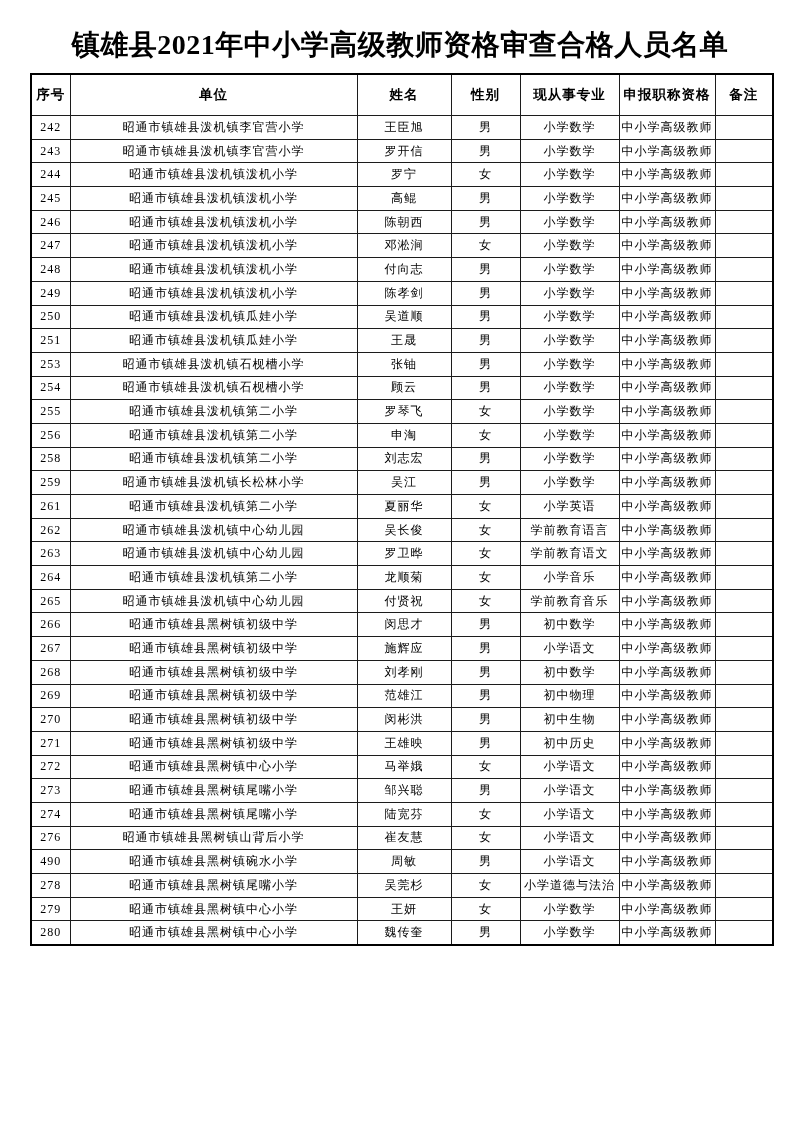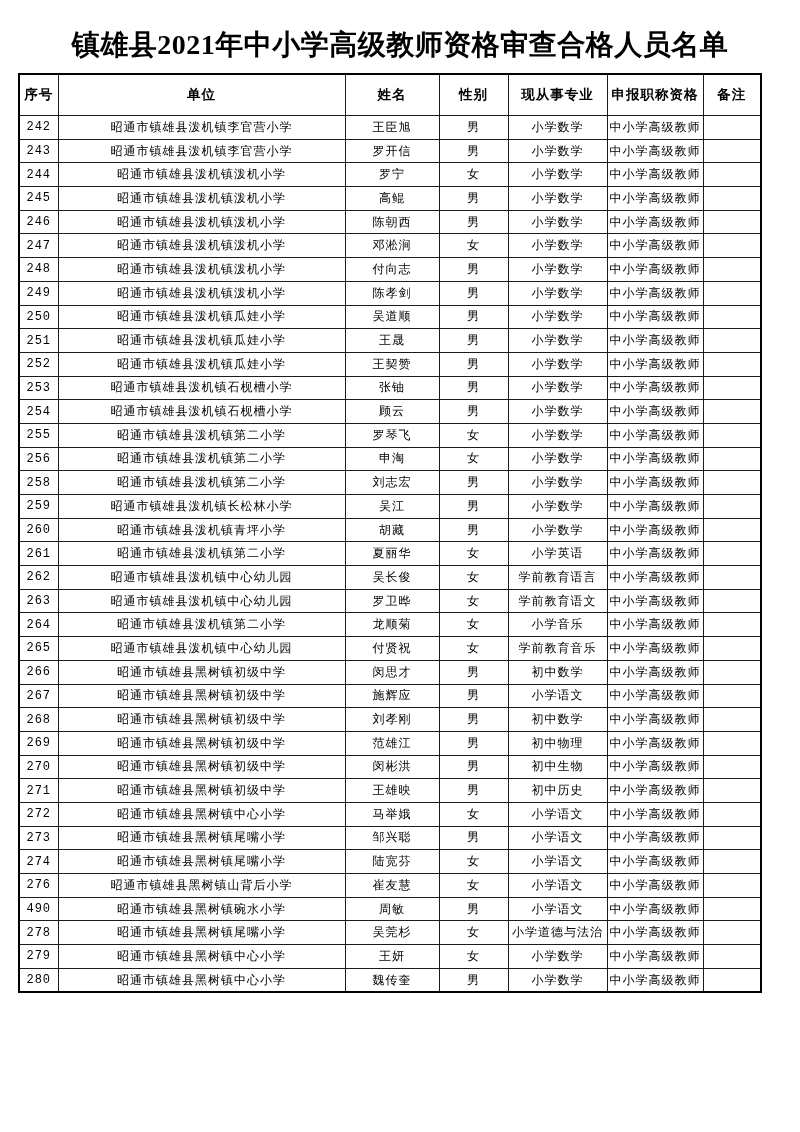--- a/index.html
+++ b/index.html
@@ -16,24 +16,23 @@
   .doc-title{
     margin:0; padding-top:26px; padding-bottom:9px;
     text-align:center;
     font-size:28px; font-weight:bold;
     letter-spacing:0.5px;
     font-family:"Liberation Serif","DejaVu Serif",serif;
   }
   table.roster{
     border-collapse:collapse;
     table-layout:fixed;
-    margin-left:18px;
+    margin-left:30px;
     width:742px;
     border:2px solid #000;
-    font-family:Liberation Mono, monospace;
   }
   table.roster th, table.roster td{
     border:1px solid #1c1c1c;
     text-align:center;
     vertical-align:middle;
     overflow:hidden;
     white-space:nowrap;
     padding:0 2px;
   }
   table.roster thead th{
@@ -169,29 +168,20 @@
         <tr>
           <td>251</td>
           <td>昭通市镇雄县泼机镇瓜娃小学</td>
           <td>王晟</td>
           <td>男</td>
           <td>小学数学</td>
           <td>中小学高级教师</td>
           <td></td>
         </tr>
         <tr>
-          <td>252</td>
-          <td>昭通市镇雄县泼机镇瓜娃小学</td>
-          <td>王契赞</td>
-          <td>男</td>
-          <td>小学数学</td>
-          <td>中小学高级教师</td>
-          <td></td>
-        </tr>
-        <tr>
           <td>253</td>
           <td>昭通市镇雄县泼机镇石枧槽小学</td>
           <td>张铀</td>
           <td>男</td>
           <td>小学数学</td>
           <td>中小学高级教师</td>
           <td></td>
         </tr>
         <tr>
           <td>254</td>
@@ -226,29 +216,20 @@
           <td>刘志宏</td>
           <td>男</td>
           <td>小学数学</td>
           <td>中小学高级教师</td>
           <td></td>
         </tr>
         <tr>
           <td>259</td>
           <td>昭通市镇雄县泼机镇长松林小学</td>
           <td>吴江</td>
-          <td>男</td>
-          <td>小学数学</td>
-          <td>中小学高级教师</td>
-          <td></td>
-        </tr>
-        <tr>
-          <td>260</td>
-          <td>昭通市镇雄县泼机镇青坪小学</td>
-          <td>胡藏</td>
           <td>男</td>
           <td>小学数学</td>
           <td>中小学高级教师</td>
           <td></td>
         </tr>
         <tr>
           <td>261</td>
           <td>昭通市镇雄县泼机镇第二小学</td>
           <td>夏丽华</td>
           <td>女</td>

